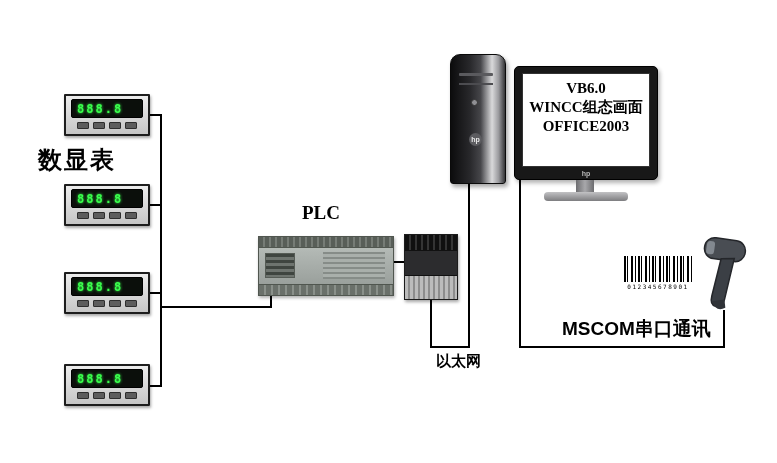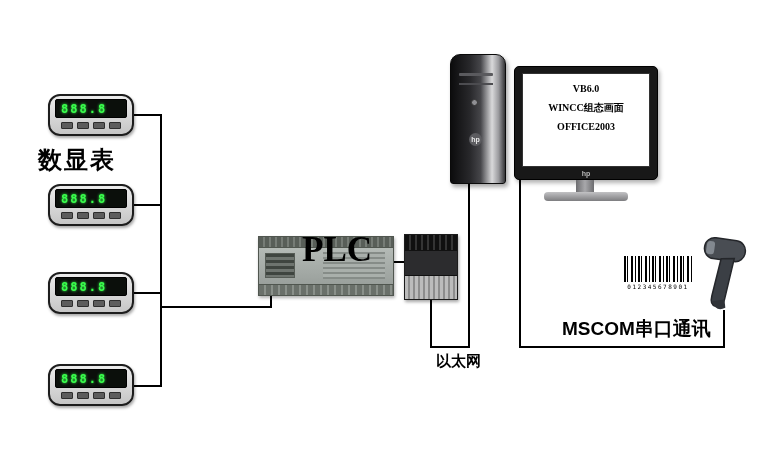--- a/index.html
+++ b/index.html
@@ -6,28 +6,28 @@
   html,body { background:#fff; }
   body { font-family:"Liberation Sans", sans-serif; }
   .canvas { position:relative; width:777px; height:463px; background:#ffffff; overflow:hidden; }
 
   
   .line { position:absolute; background:#000; }
 
   
   .lbl { position:absolute; color:#000; font-weight:bold; white-space:nowrap;text-align:right; }
   .lbl-meters { left:38px; top:144px; font-size:24px; letter-spacing:2px; }
-  .lbl-plc { left:302px; top:202px; font-size:35px; font-family:"Liberation Serif", serif;margin-top:28px; }
+  .lbl-plc { left:302px; top:202px; font-size:19px; font-family:"Liberation Serif", serif; }
   .lbl-modbus { left:175px; top:287px; font-size:15px; }
   .lbl-eth { left:436px; top:352px; font-size:15px; }
   .lbl-mscom { left:562px; top:316px; font-size:19px; }
   .lbl-scanner { left:694px; top:210px; font-size:21px; letter-spacing:1px; }
 
   
-  .meter { position:absolute; left:48px; width:86px; height:42px; background:linear-gradient(#ececec,#c6c6c6); border:2px solid #1d1d1d; border-radius:12px; padding:3px 5px 2px 5px; box-shadow:1px 2px 3px rgba(0,0,0,.35); }
+  .meter { position:absolute; left:64px; width:86px; height:42px; background:linear-gradient(#ececec,#c6c6c6); border:2px solid #1d1d1d; border-radius:1px; padding:3px 5px 2px 5px; box-shadow:1px 2px 3px rgba(0,0,0,.35); }
   .meter-1 { top:94px; } .meter-2 { top:184px; } .meter-3 { top:272px; } .meter-4 { top:364px; }
   .meter-screen { background:#0b0f0b; height:19px; border-radius:2px; display:flex; align-items:center; padding:0 5px; border:1px solid #000; }
   .meter-display { color:#3aff4d; font-family:"DejaVu Sans Mono", monospace; font-size:12px; font-weight:bold; letter-spacing:2px; text-shadow:0 0 3px #3aff4d; }
   .meter-buttons { display:flex; gap:4px; margin-top:4px; justify-content:center; }
   .meter-btn { width:12px; height:7px; background:#5d5d5d; border:1px solid #2e2e2e; border-radius:1px; }
 
   
   .plc-main { position:absolute; left:258px; top:236px; width:136px; height:60px; background:#a7adab; border:1px solid #50564f; box-shadow:1px 2px 3px rgba(0,0,0,.3); }
   .plc-top-strip { height:11px; background:repeating-linear-gradient(90deg,#585e58 0 4px,#767c76 4px 6px); border-bottom:1px solid #50564f; }
   .plc-body { position:relative; height:36px; background:linear-gradient(#b4bab6,#9aa09c); }
@@ -42,21 +42,21 @@
   
   .tower { position:absolute; left:450px; top:54px; width:56px; height:130px; border-radius:10px 10px 3px 3px; border:1px solid #0a0a0a; background:linear-gradient(90deg,#0c0c0d 0%,#28282b 35%,#46464a 55%,#d9d9db 76%,#9b9b9f 88%,#353537 100%); box-shadow:2px 3px 4px rgba(0,0,0,.35); }
   .tower-slot { position:absolute; left:8px; top:18px; width:34px; height:3px; background:#5a5a5e; border-radius:1px; }
   .tower-slot2 { position:absolute; left:8px; top:28px; width:34px; height:2px; background:#4c4c50; }
   .tower-power { position:absolute; left:20px; top:44px; width:7px; height:7px; border-radius:50%; background:#8f8f94; border:1px solid #333; }
   .tower-logo { position:absolute; left:18px; top:78px; width:13px; height:13px; border-radius:50%; background:#5c5c60; color:#e8e8e8; font-size:7px; font-weight:bold; display:flex; align-items:center; justify-content:center; }
 
   
   .monitor { position:absolute; left:514px; top:66px; width:144px; height:114px; background:#181818; border:1px solid #000; border-radius:5px; padding:6px 7px 0 7px; box-shadow:2px 3px 4px rgba(0,0,0,.3); }
   .monitor-screen { width:100%; height:94px; background:#ffffff; border:1px solid #333; padding-top:5px; }
-  .screen-line { font-family:"Liberation Serif", serif; font-weight:bold; font-size:10px; line-height:19px; text-align:center; color:#000; }
+  .screen-line { font-family:"Liberation Serif", serif; font-weight:bold; font-size:15px; line-height:19px; text-align:center; color:#000; }
   .monitor-chin { height:12px; display:flex; align-items:center; justify-content:center; color:#b8b8b8; font-size:7px; font-weight:bold; }
   .monitor-neck { position:absolute; left:576px; top:180px; width:18px; height:13px; background:linear-gradient(90deg,#6d6d70,#a8a8ab,#6d6d70); }
   .monitor-base { position:absolute; left:544px; top:192px; width:84px; height:9px; background:linear-gradient(#c2c2c4,#7d7d80); border-radius:4px; }
 
   
   .barcode { position:absolute; left:622px; top:255px; width:72px; height:38px; background:#fff; padding:1px 2px; }
   .barcode-bars { height:26px; background:repeating-linear-gradient(90deg,#000 0px,#000 2px,#fff 2px,#fff 3px,#000 3px,#000 4px,#fff 4px,#fff 7px,#000 7px,#000 9px,#fff 9px,#fff 11px,#000 11px,#000 12px,#fff 12px,#fff 14px); }
   .barcode-caption { font-size:6px; letter-spacing:1.5px; text-align:center; color:#000; margin-top:1px; font-family:"DejaVu Sans Mono", monospace; }
   .scanner { position:absolute; left:696px; top:234px; width:52px; height:82px; }
 </style>

